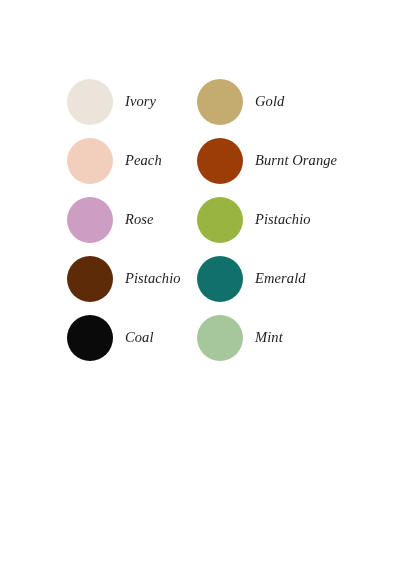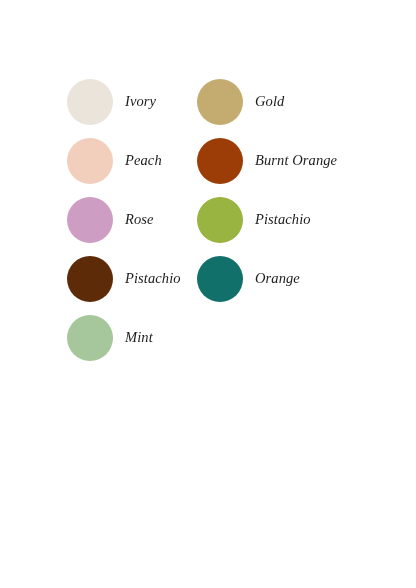--- a/index.html
+++ b/index.html
@@ -84,20 +84,24 @@
       <div class="swatch-row">
         <span class="swatch-dot" style="background-color: rgb(154, 180, 65);"></span>
         <span class="swatch-label">Pistachio</span>
       </div>
       <div class="swatch-row">
         <span class="swatch-dot" style="background-color: rgb(94, 43, 9);"></span>
         <span class="swatch-label">Pistachio</span>
       </div>
       <div class="swatch-row">
         <span class="swatch-dot" style="background-color: rgb(17, 112, 106);"></span>
-        <span class="swatch-label">Orange</span>
+        <span class="swatch-label">Emerald</span>
+      </div>
+      <div class="swatch-row">
+        <span class="swatch-dot" style="background-color: rgb(10, 10, 10);"></span>
+        <span class="swatch-label">Coal</span>
       </div>
       <div class="swatch-row">
         <span class="swatch-dot" style="background-color: rgb(166, 198, 155);"></span>
         <span class="swatch-label">Mint</span>
       </div>
     </div>
 </div>
 
 </body></html>

